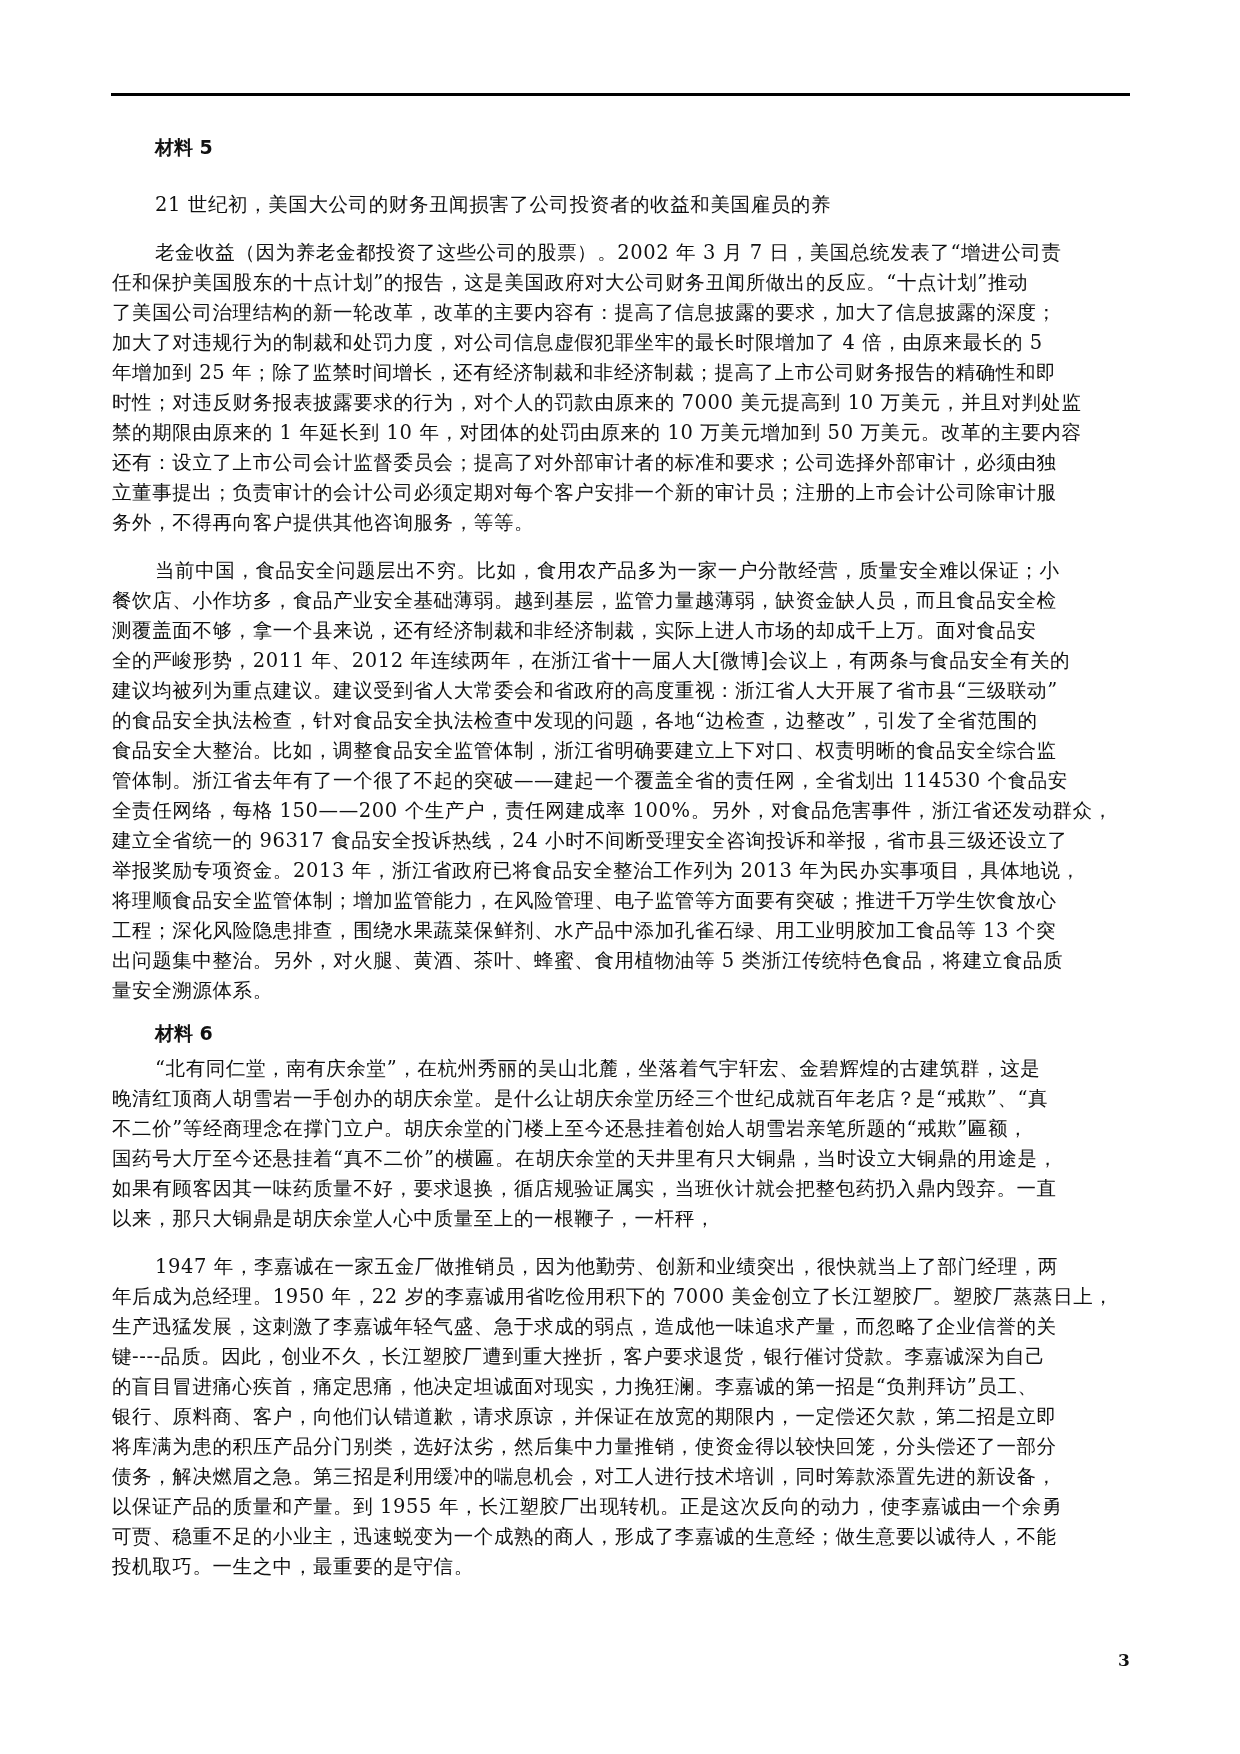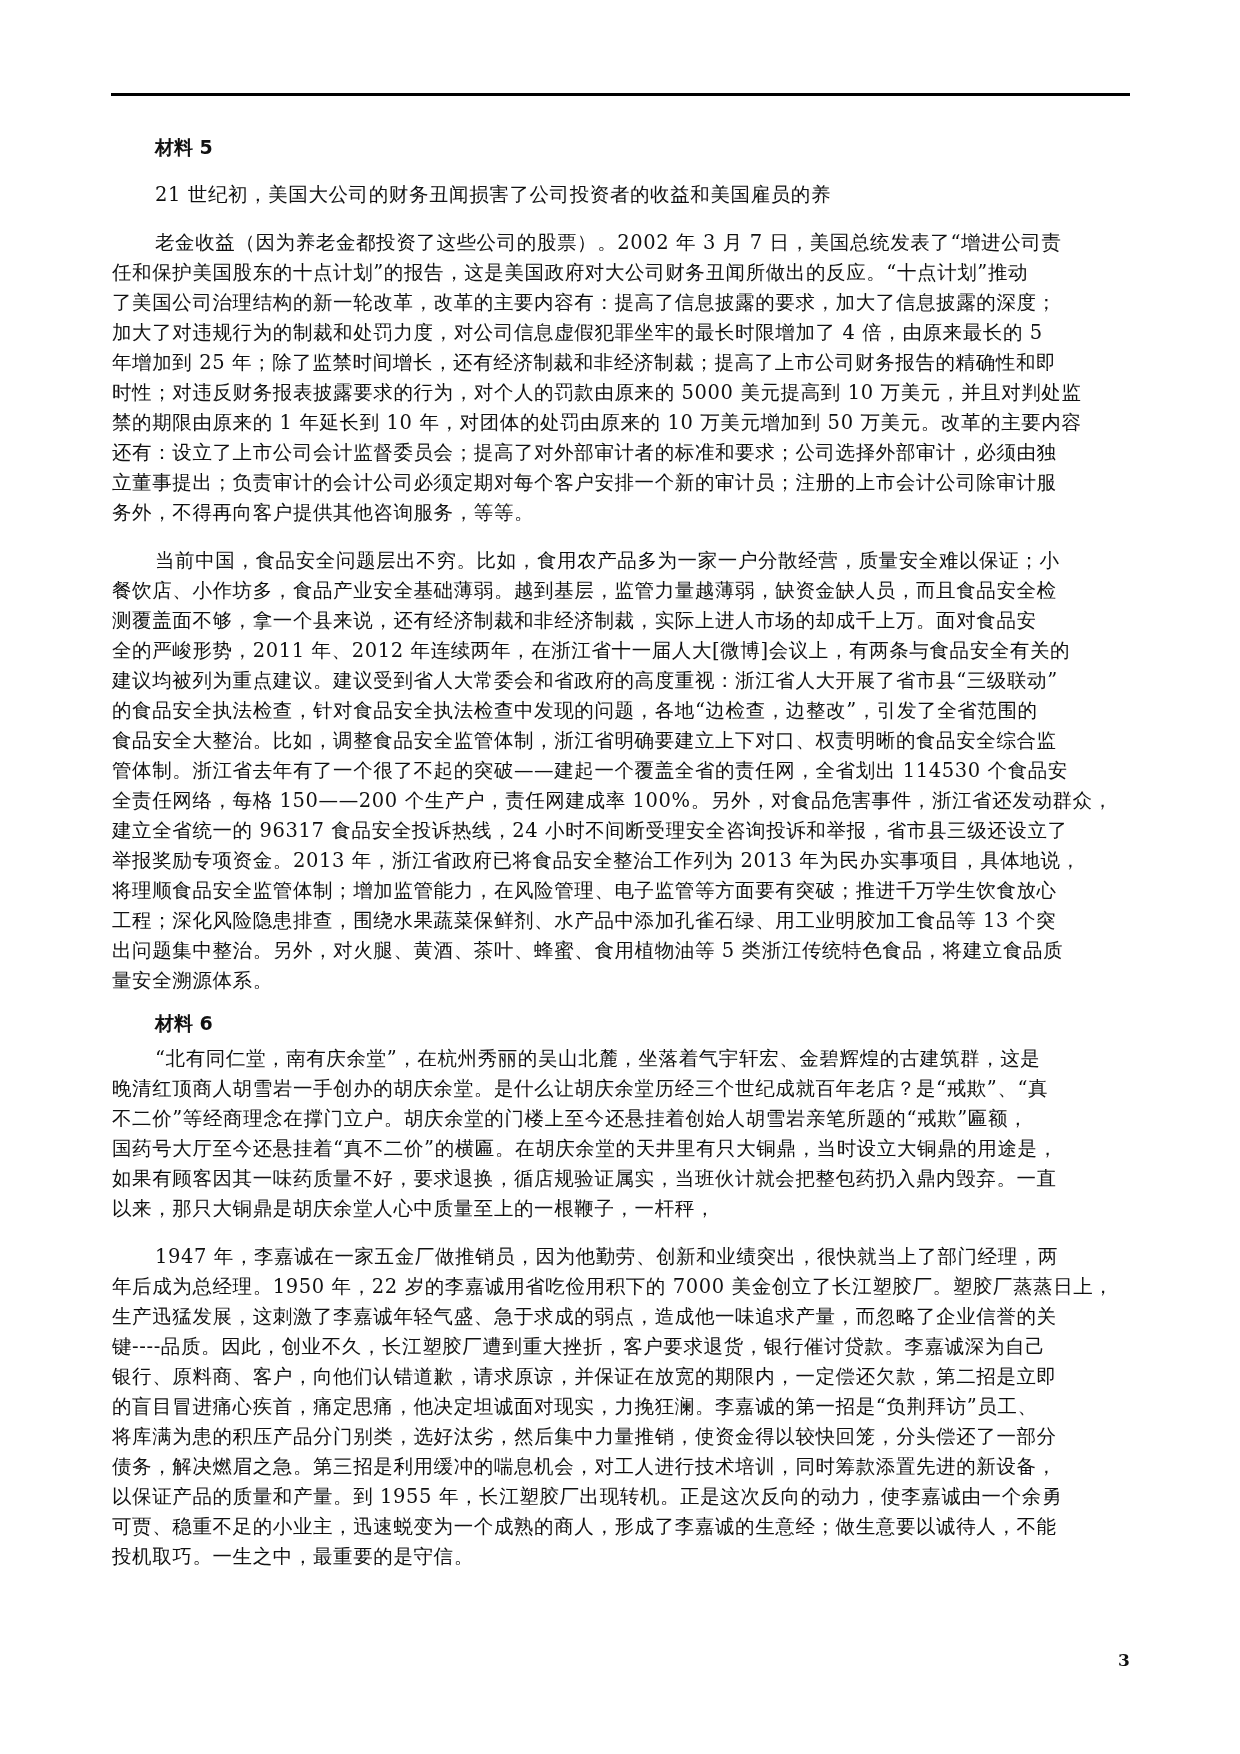--- a/index.html
+++ b/index.html
@@ -17,30 +17,30 @@
               font-weight:bold; font-size:17px; }
 </style>
 </head>
 <body>
 
 <div class="rule"></div>
 
 <div class="content">
 
   <div class="heading">材料 5</div>
-  <div class="para" style="margin-top:18px">
+  <div class="para" style="margin-top:28px">
     <span class="line first">21 世纪初，美国大公司的财务丑闻损害了公司投资者的收益和美国雇员的养</span>
   </div>
   <div class="para">
     <span class="line first">老金收益（因为养老金都投资了这些公司的股票）。2002 年 3 月 7 日，美国总统发表了“增进公司责</span>
     <span class="line">任和保护美国股东的十点计划”的报告，这是美国政府对大公司财务丑闻所做出的反应。“十点计划”推动</span>
     <span class="line">了美国公司治理结构的新一轮改革，改革的主要内容有：提高了信息披露的要求，加大了信息披露的深度；</span>
     <span class="line">加大了对违规行为的制裁和处罚力度，对公司信息虚假犯罪坐牢的最长时限增加了 4 倍，由原来最长的 5</span>
     <span class="line">年增加到 25 年；除了监禁时间增长，还有经济制裁和非经济制裁；提高了上市公司财务报告的精确性和即</span>
-    <span class="line">时性；对违反财务报表披露要求的行为，对个人的罚款由原来的 5000 美元提高到 10 万美元，并且对判处监</span>
+    <span class="line">时性；对违反财务报表披露要求的行为，对个人的罚款由原来的 7000 美元提高到 10 万美元，并且对判处监</span>
     <span class="line">禁的期限由原来的 1 年延长到 10 年，对团体的处罚由原来的 10 万美元增加到 50 万美元。改革的主要内容</span>
     <span class="line">还有：设立了上市公司会计监督委员会；提高了对外部审计者的标准和要求；公司选择外部审计，必须由独</span>
     <span class="line">立董事提出；负责审计的会计公司必须定期对每个客户安排一个新的审计员；注册的上市会计公司除审计服</span>
     <span class="line">务外，不得再向客户提供其他咨询服务，等等。</span>
   </div>
   <div class="para">
     <span class="line first">当前中国，食品安全问题层出不穷。比如，食用农产品多为一家一户分散经营，质量安全难以保证；小</span>
     <span class="line">餐饮店、小作坊多，食品产业安全基础薄弱。越到基层，监管力量越薄弱，缺资金缺人员，而且食品安全检</span>
     <span class="line">测覆盖面不够，拿一个县来说，还有经济制裁和非经济制裁，实际上进人市场的却成千上万。面对食品安</span>
     <span class="line">全的严峻形势，2011 年、2012 年连续两年，在浙江省十一届人大[微博]会议上，有两条与食品安全有关的</span>
@@ -64,22 +64,22 @@
     <span class="line">不二价”等经商理念在撑门立户。胡庆余堂的门楼上至今还悬挂着创始人胡雪岩亲笔所题的“戒欺”匾额，</span>
     <span class="line">国药号大厅至今还悬挂着“真不二价”的横匾。在胡庆余堂的天井里有只大铜鼎，当时设立大铜鼎的用途是，</span>
     <span class="line">如果有顾客因其一味药质量不好，要求退换，循店规验证属实，当班伙计就会把整包药扔入鼎内毁弃。一直</span>
     <span class="line">以来，那只大铜鼎是胡庆余堂人心中质量至上的一根鞭子，一杆秤，</span>
   </div>
   <div class="para" style="">
     <span class="line first">1947 年，李嘉诚在一家五金厂做推销员，因为他勤劳、创新和业绩突出，很快就当上了部门经理，两</span>
     <span class="line">年后成为总经理。1950 年，22 岁的李嘉诚用省吃俭用积下的 7000 美金创立了长江塑胶厂。塑胶厂蒸蒸日上，</span>
     <span class="line">生产迅猛发展，这刺激了李嘉诚年轻气盛、急于求成的弱点，造成他一味追求产量，而忽略了企业信誉的关</span>
     <span class="line">键----品质。因此，创业不久，长江塑胶厂遭到重大挫折，客户要求退货，银行催讨贷款。李嘉诚深为自己</span>
+    <span class="line">的盲目冒进痛心疾首，痛定思痛，他决定坦诚面对现实，力挽狂澜。李嘉诚的第一招是“负荆拜访”员工、</span>
     <span class="line">银行、原料商、客户，向他们认错道歉，请求原谅，并保证在放宽的期限内，一定偿还欠款，第二招是立即</span>
-    <span class="line">的盲目冒进痛心疾首，痛定思痛，他决定坦诚面对现实，力挽狂澜。李嘉诚的第一招是“负荆拜访”员工、</span>
     <span class="line">将库满为患的积压产品分门别类，选好汰劣，然后集中力量推销，使资金得以较快回笼，分头偿还了一部分</span>
     <span class="line">债务，解决燃眉之急。第三招是利用缓冲的喘息机会，对工人进行技术培训，同时筹款添置先进的新设备，</span>
     <span class="line">以保证产品的质量和产量。到 1955 年，长江塑胶厂出现转机。正是这次反向的动力，使李嘉诚由一个余勇</span>
     <span class="line">可贾、稳重不足的小业主，迅速蜕变为一个成熟的商人，形成了李嘉诚的生意经；做生意要以诚待人，不能</span>
     <span class="line">投机取巧。一生之中，最重要的是守信。</span>
   </div>
 </div>
 
 <div class="page-num">3</div>
 

